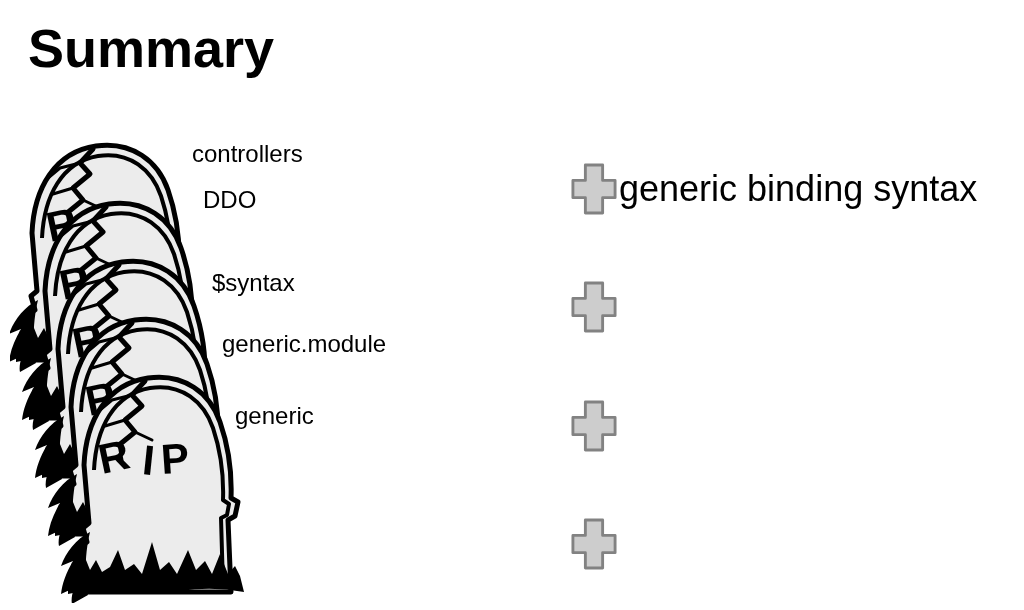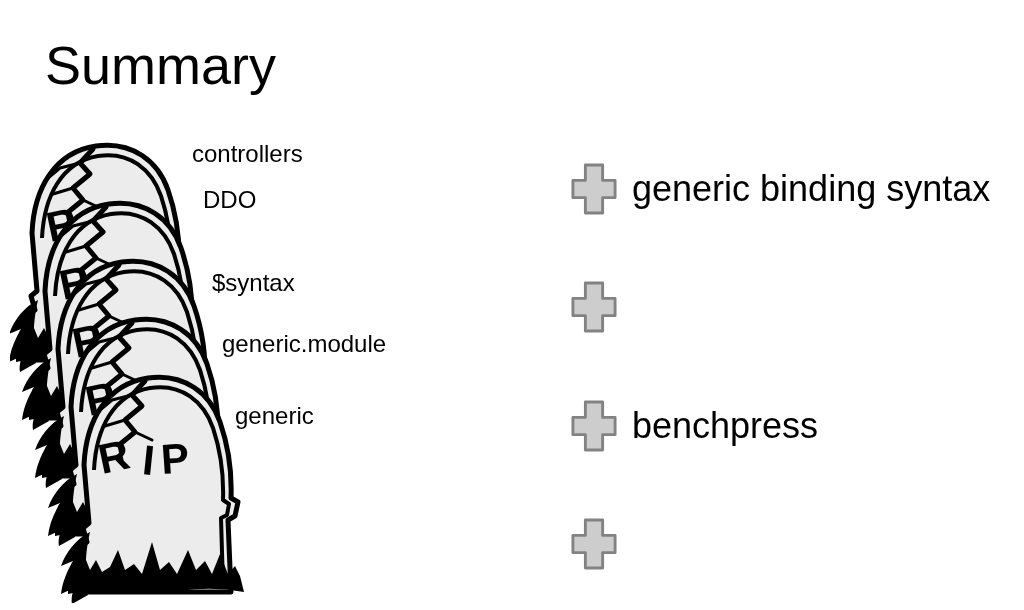--- a/index.html
+++ b/index.html
@@ -6,35 +6,35 @@
   body {
     width: 1024px; height: 610px;
     background: #ffffff;
     font-family: "Liberation Sans", "DejaVu Sans", sans-serif;
     color: #000;
     overflow: hidden;
   }
   .slide { position: relative; width: 1024px; height: 610px; background: #fff; }
 
   .title {
-    position: absolute; left: 28px; top: 16px; margin: 17px;
-    font-size: 54px; font-weight: normal; line-height: 1.2; color: #000;
+    position: absolute; left: 28px; top: 16px; margin: 0;
+    font-size: 54px; font-weight: bold; line-height: 1.2; color: #000;
     white-space: nowrap;
   }
 
   .graveyard-svg { position: absolute; left: 10px; top: 130px; }
 
   .grave-label {
     position: absolute; font-size: 24px; line-height: 40px;
     white-space: nowrap; color: #000;
   }
 
   .add-row {
     position: absolute; left: 571px; height: 54px;
-    display: flex; align-items: center; gap: 15px;
+    display: flex; align-items: center; gap: 2px;
   }
   .add-label { font-size: 36px; line-height: 54px; white-space: nowrap; color: #000; }
   .plus-svg { flex: 0 0 auto; display: block; }
 </style>
 </head>
 <body>
 
 <div class="slide">
 
   <h1 class="title">Summary</h1>
@@ -99,21 +99,20 @@
     <div class="add-row" style="top:280px">
       <svg class="plus-svg" width="46" height="52" viewBox="0 0 48 54" aria-hidden="true">
         <path d="M 15 2 H 33 V 18 H 46 V 36 H 33 V 52 H 15 V 36 H 2 V 18 H 15 Z" fill="#cdcdcd" stroke="#828282" stroke-width="3" stroke-linejoin="round"></path>
       </svg>
     </div>
 
     <div class="add-row" style="top:399px">
       <svg class="plus-svg" width="46" height="52" viewBox="0 0 48 54" aria-hidden="true">
         <path d="M 15 2 H 33 V 18 H 46 V 36 H 33 V 52 H 15 V 36 H 2 V 18 H 15 Z" fill="#cdcdcd" stroke="#828282" stroke-width="3" stroke-linejoin="round"></path>
       </svg>
-      <span class="add-label">benchpress</span>
     </div>
 
     <div class="add-row" style="top:517px">
       <svg class="plus-svg" width="46" height="52" viewBox="0 0 48 54" aria-hidden="true">
         <path d="M 15 2 H 33 V 18 H 46 V 36 H 33 V 52 H 15 V 36 H 2 V 18 H 15 Z" fill="#cdcdcd" stroke="#828282" stroke-width="3" stroke-linejoin="round"></path>
       </svg>
     </div>
 
   </div>
 </div>

